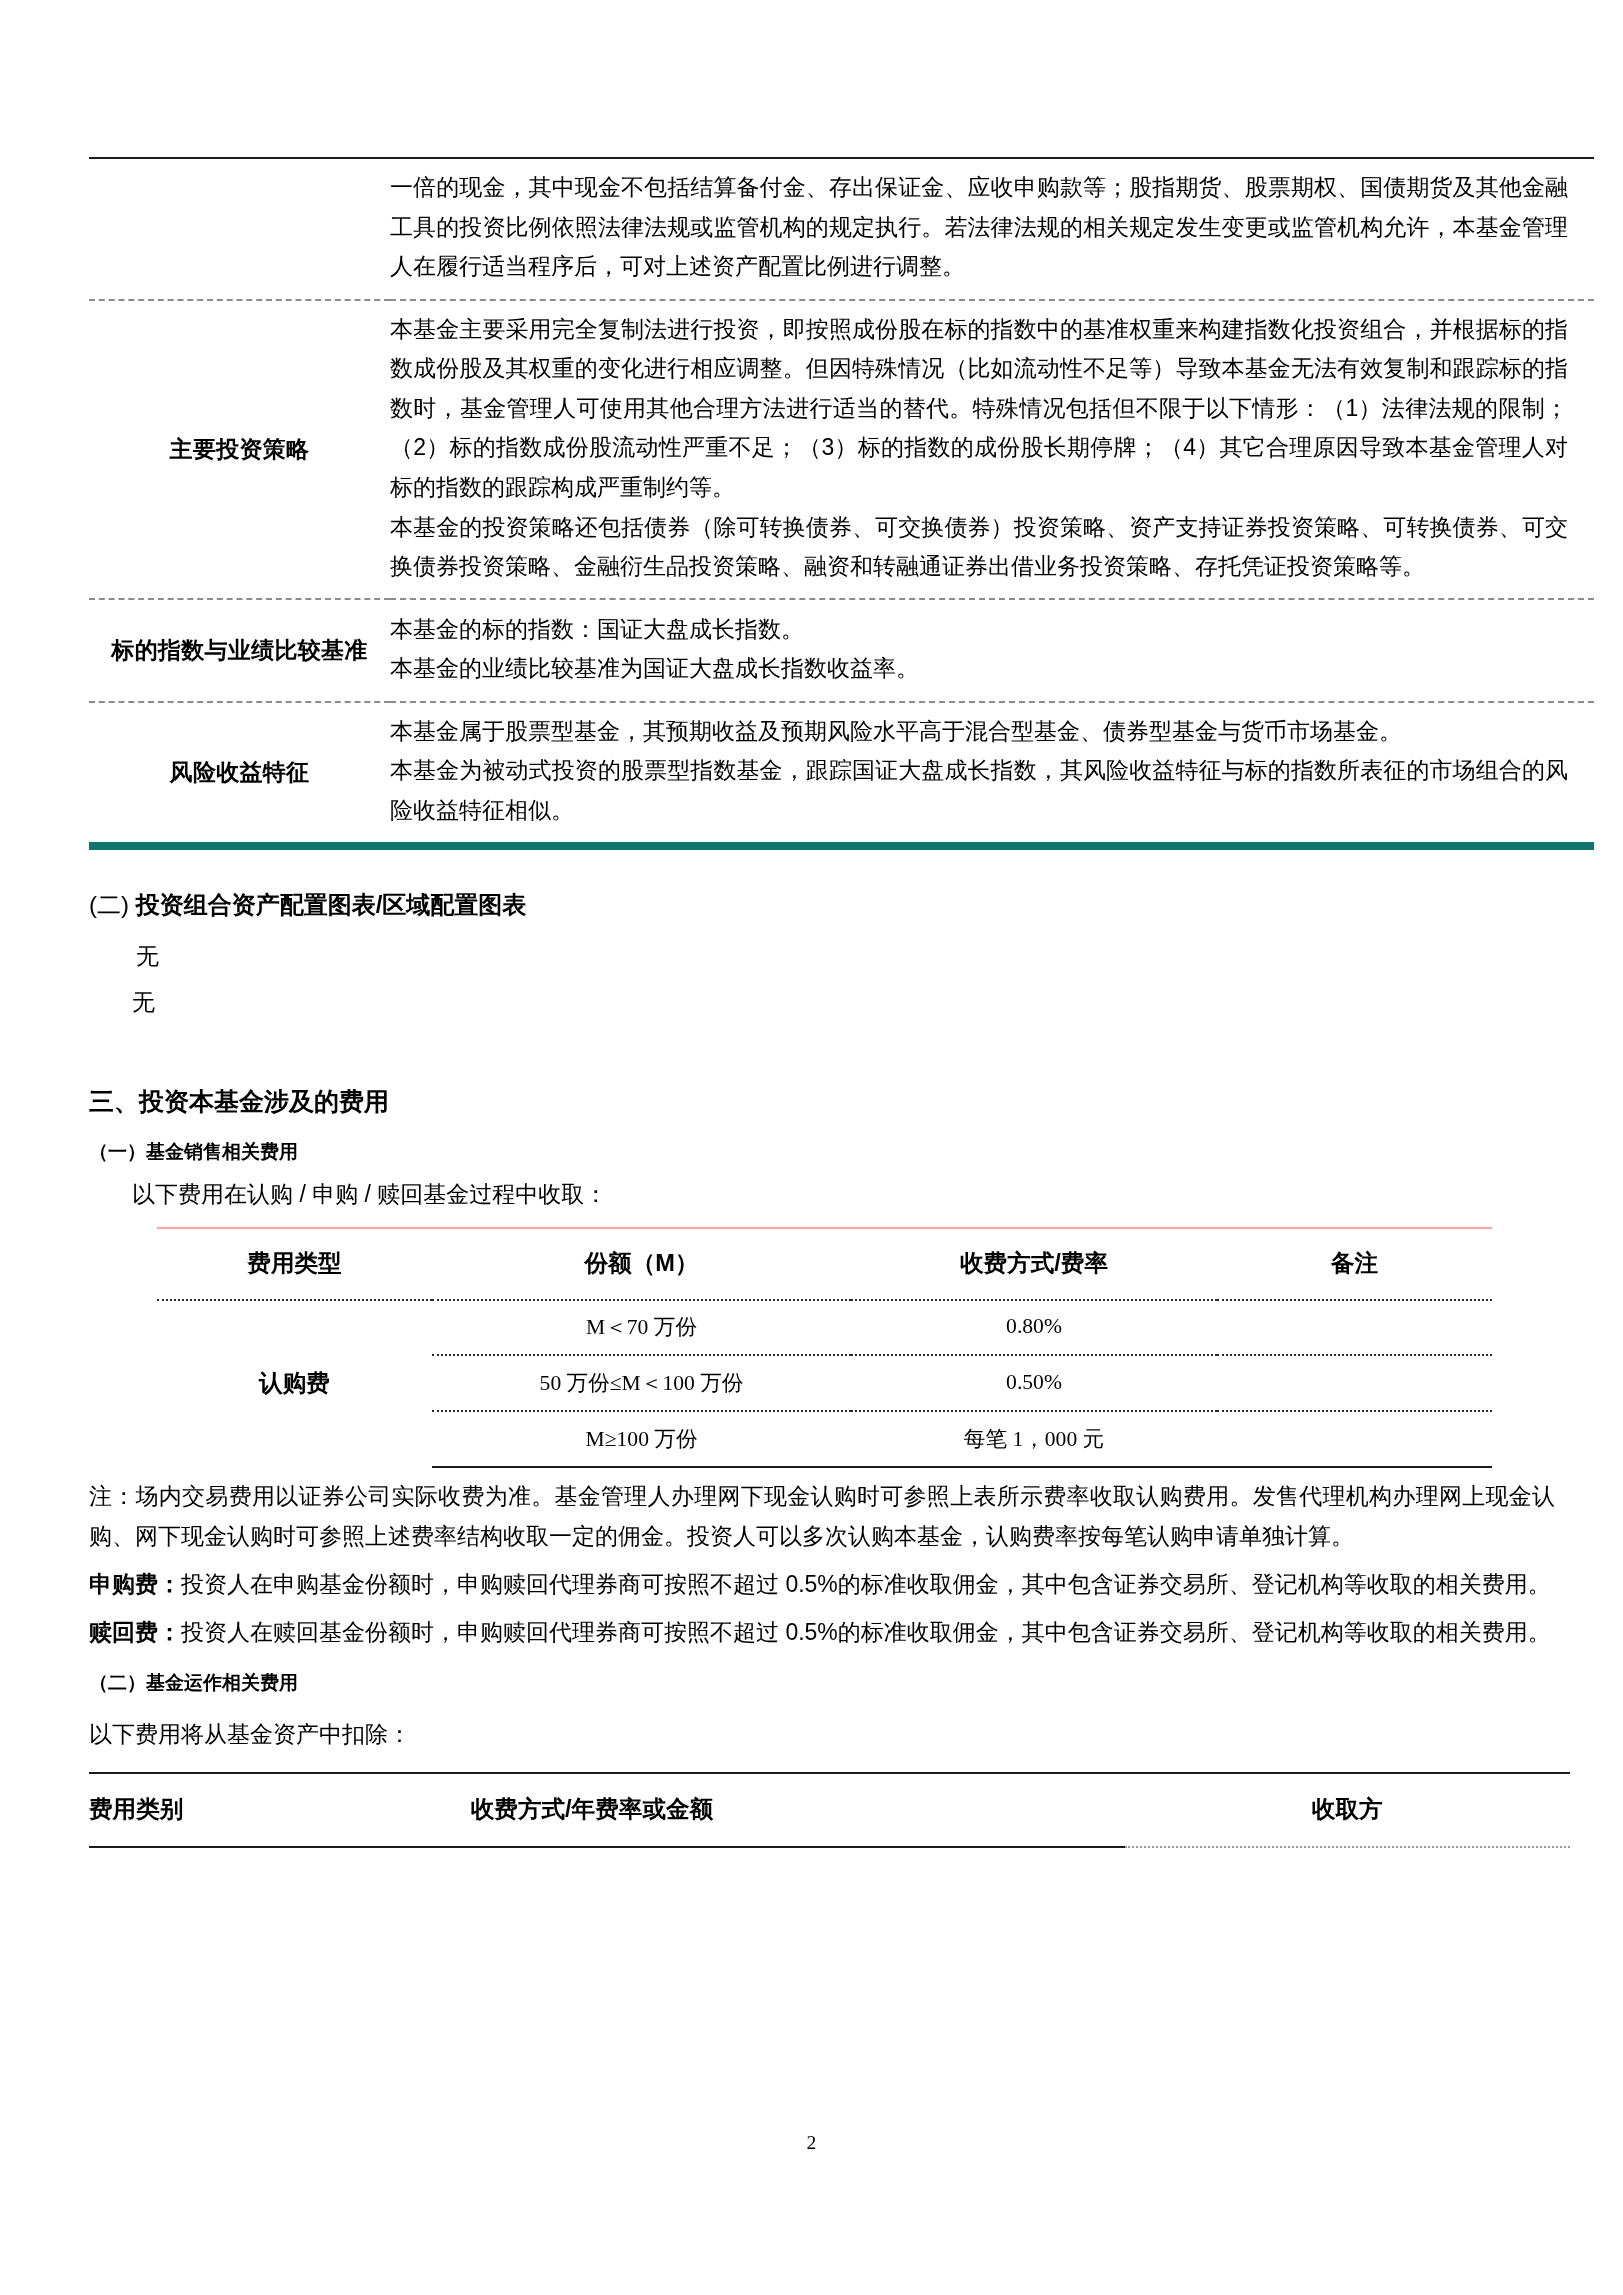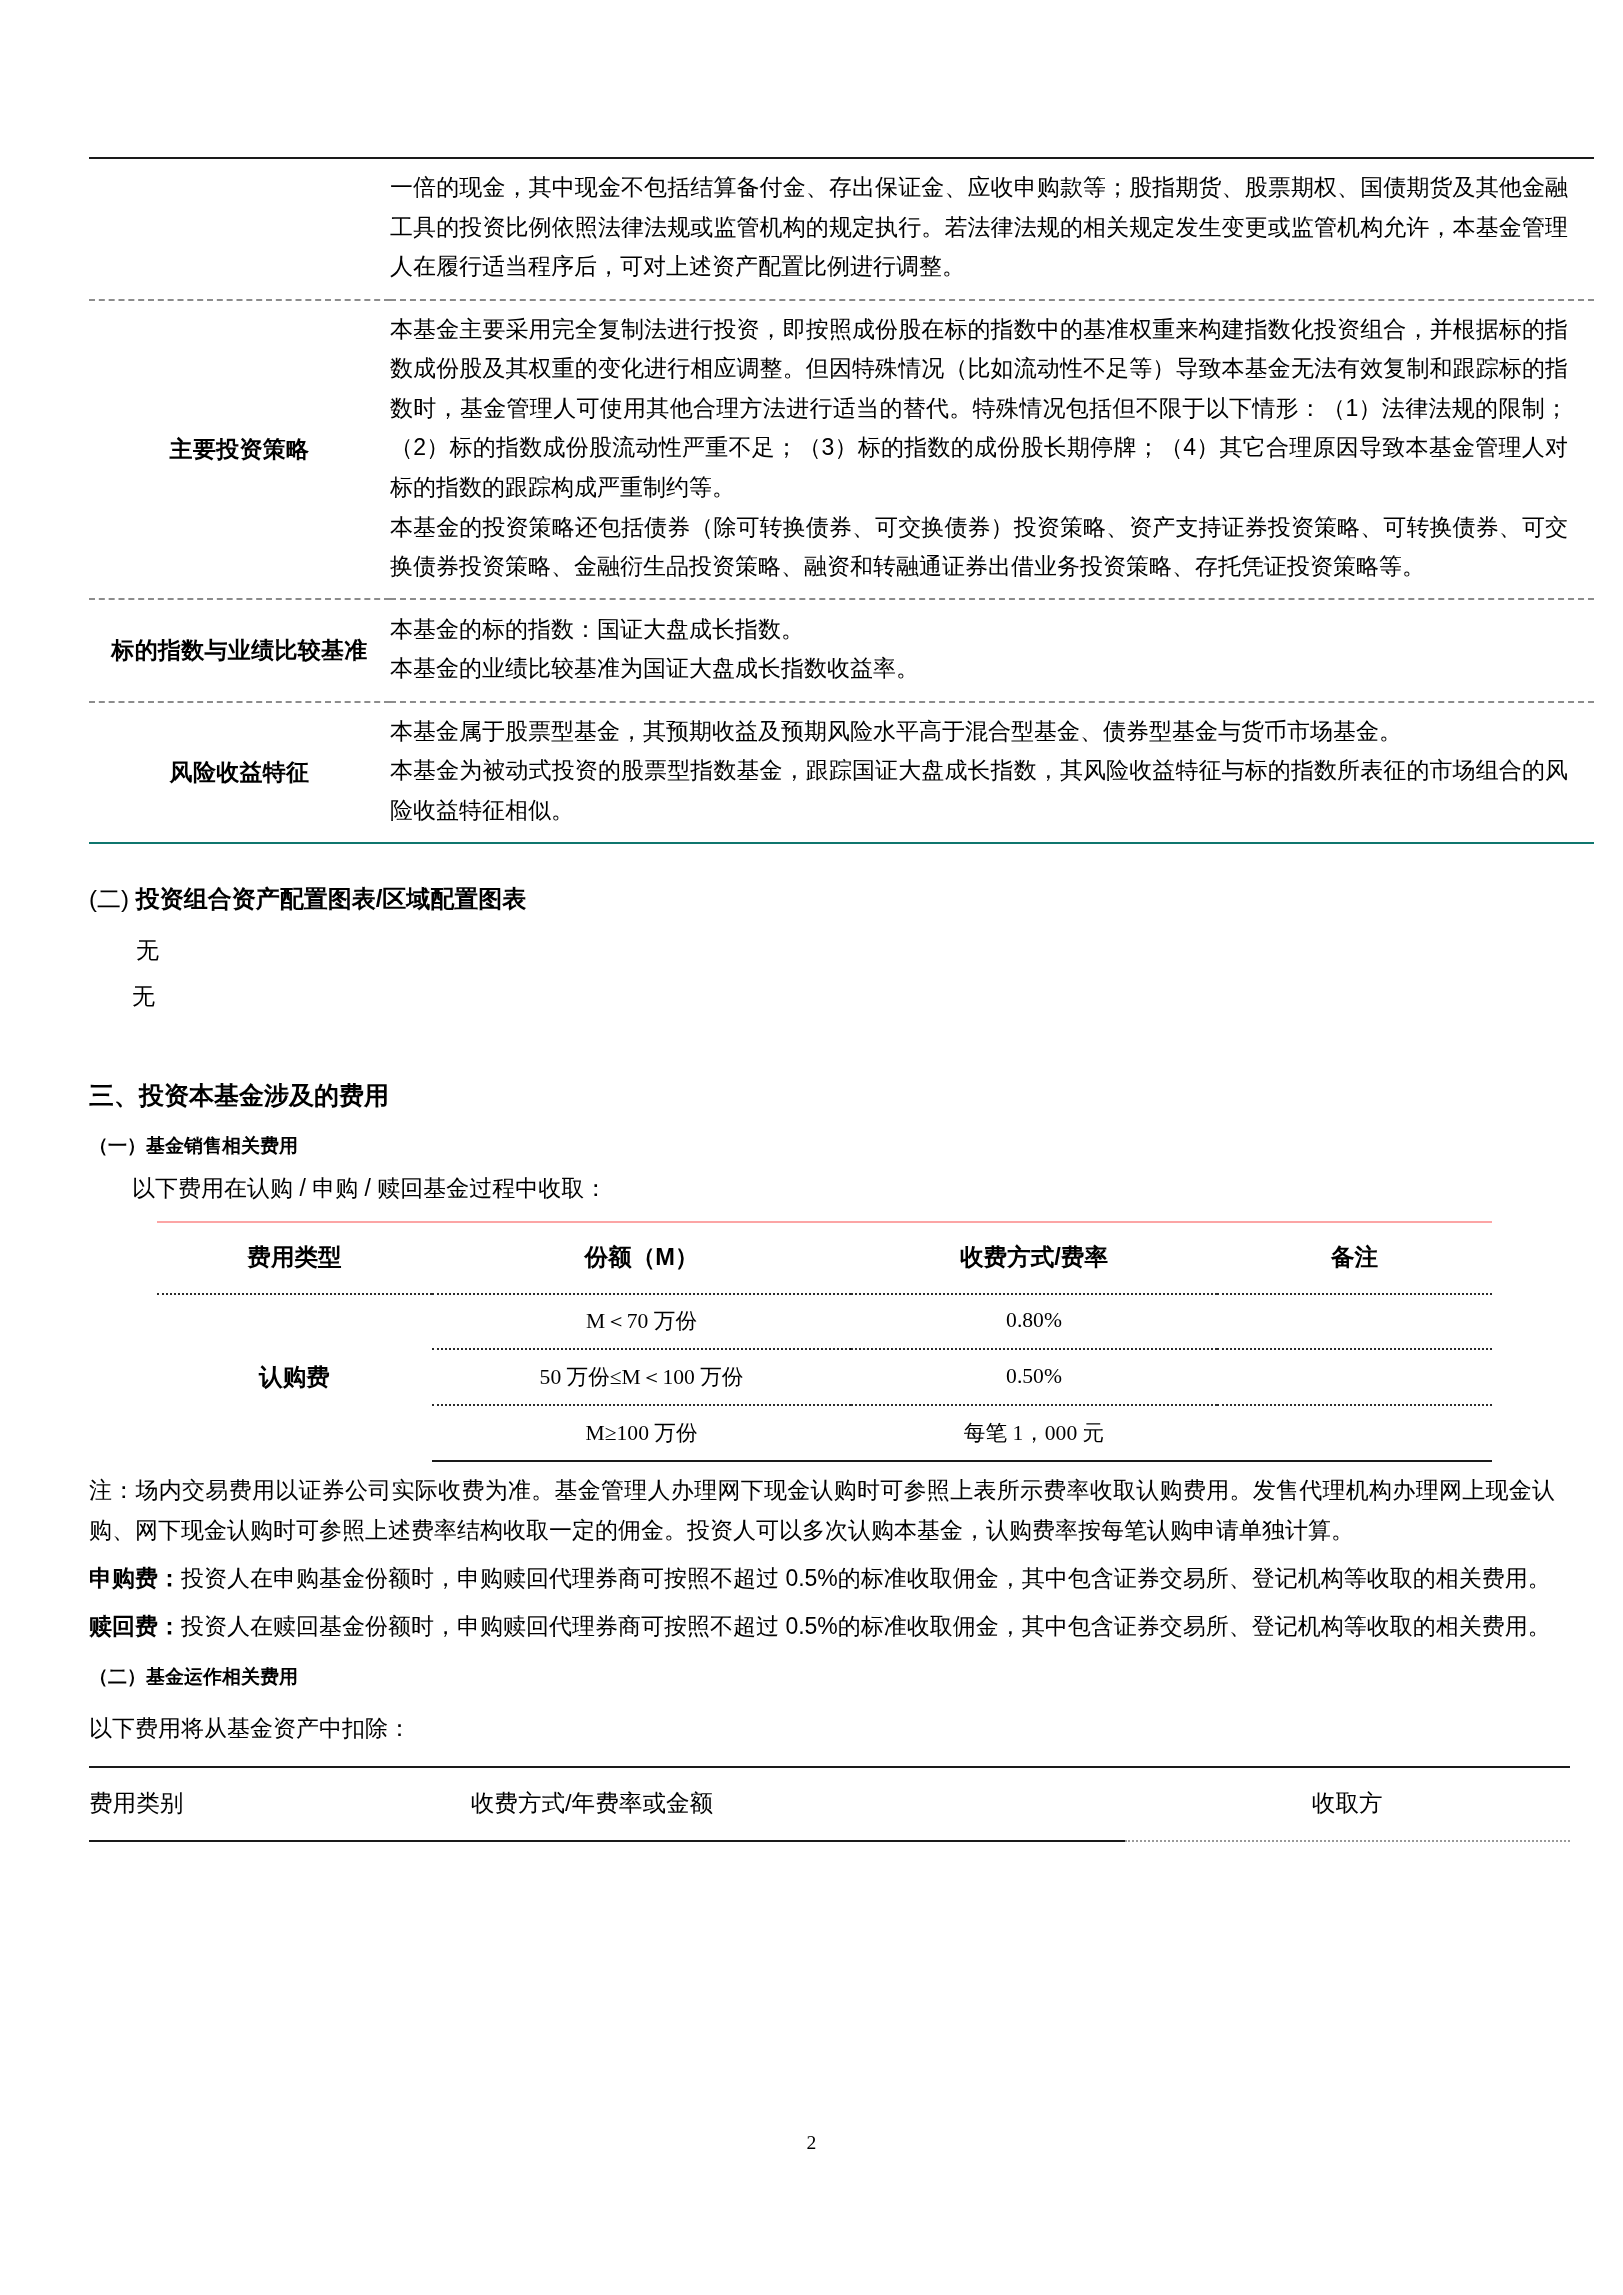--- a/index.html
+++ b/index.html
@@ -38,21 +38,21 @@
     vertical-align: middle;
     padding: 0;
   }
   .info-table tr.top-rule > td {
     border-top: 2px solid #1a1a1a;
   }
   .info-table tr.dashed-rule > td {
     border-top: 2px dashed #8c8c8c;
   }
   .info-table tr.bottom-rule > td {
-    border-bottom: 2px solid #0f766e;
+    border-bottom: 8px solid #0f766e;
   }
   td.label-cell {
     width: 288px;
     text-align: center;
     font-weight: bold;
     font-size: 23px;
     letter-spacing: 0.3px;
     padding: 9.2px 6.5px;
   }
   td.body-cell {
@@ -162,21 +162,21 @@
     table-layout: fixed;
     font-size: 23.6px;
   }
   .fee-table2 td { padding: 0; }
   .fee-table2 .d1 { width: 366px; }
   .fee-table2 .d2 { width: 654px; }
   .fee-table2 .d3 { width: 445px; }
   .fee-table2 .head2 td {
     border-top: 2px solid #1a1a1a;
     border-bottom: 2px solid #1a1a1a;
-    font-weight: normal;
+    font-weight: bold;
     padding: 19.6px 0 21px 0;
     margin-left: 7px;
   }
   .fee-table2 .head2 td.d1 { text-align: left; }
   .fee-table2 .head2 td.d2 { text-align: left; padding-left: 15.7px; }
   .fee-table2 .head2 td.d3 {
     text-align: center;
     border-bottom: 2px dotted #9a9a9a;
   }
 

